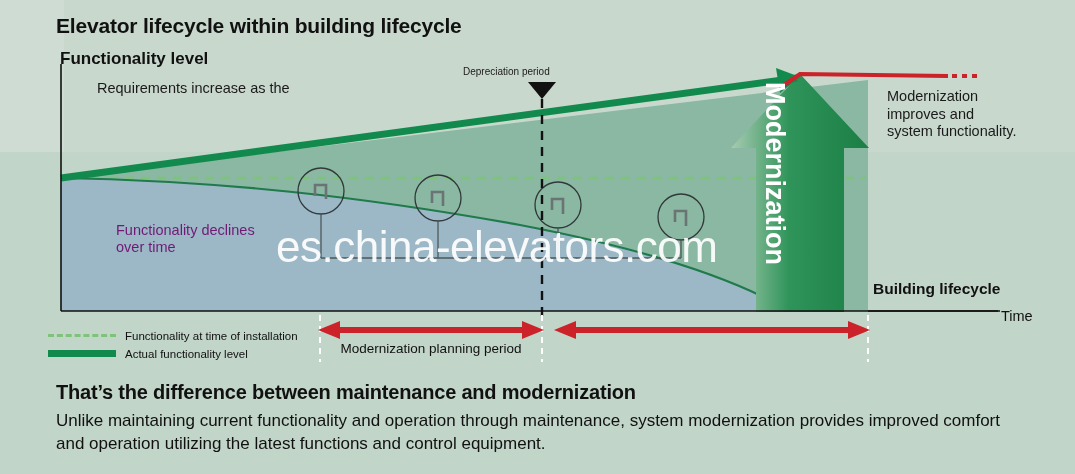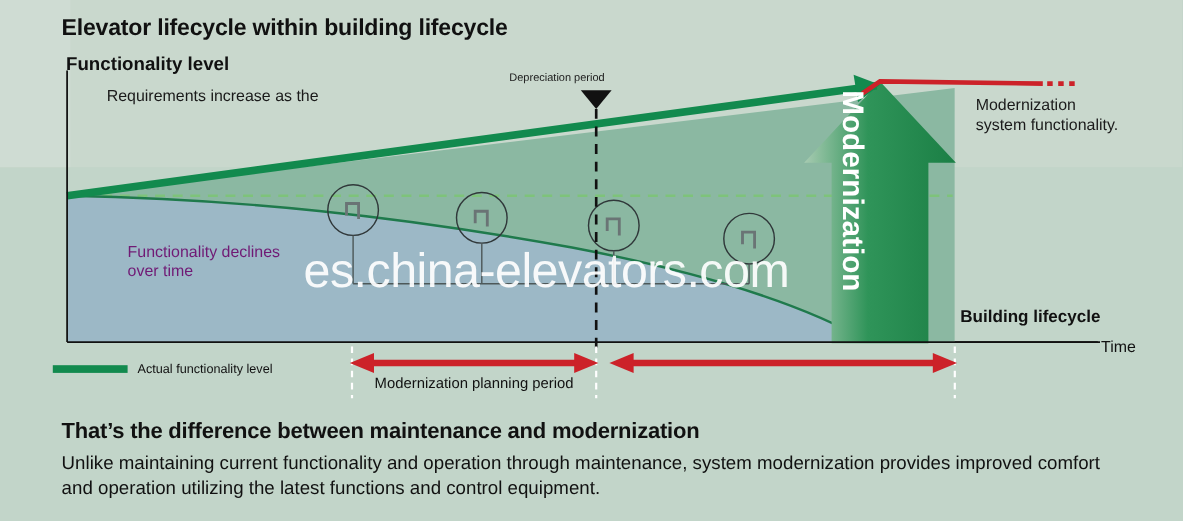--- a/index.html
+++ b/index.html
@@ -187,37 +187,42 @@
   <div class="axis-title">Functionality level</div>
 
   <div class="note req">
     <div>Requirements increase as the</div>
   </div>
 
   <div class="note depr">Depreciation period</div>
 
   <div class="note modern">
     <div>Modernization</div>
+    <div>improves and</div>
     <div>system functionality.</div>
   </div>
 
   <div class="note decline">
     <div>Functionality declines</div>
     <div>over time</div>
   </div>
 
   <div class="wm">es.china-elevators.com</div>
 
 
   <div class="vword">Modernization</div>
 
   <div class="blabel">Building lifecycle</div>
   <div class="timelabel">Time</div>
 
   <div class="legend">
+    <div class="legend-row">
+      <span class="sw dash"></span>
+      <span class="legend-text">Functionality at time of installation</span>
+    </div>
     <div class="legend-row">
       <span class="sw solid"></span>
       <span class="legend-text">Actual functionality level</span>
     </div>
   </div>
 
   <div class="period-label pl1">Modernization planning period</div>
 
   <div class="foot-h">That’s the difference between maintenance and modernization</div>
   <div class="foot-p">Unlike maintaining current functionality and operation through maintenance, system modernization provides improved comfort and operation utilizing the latest functions and control equipment.</div>

